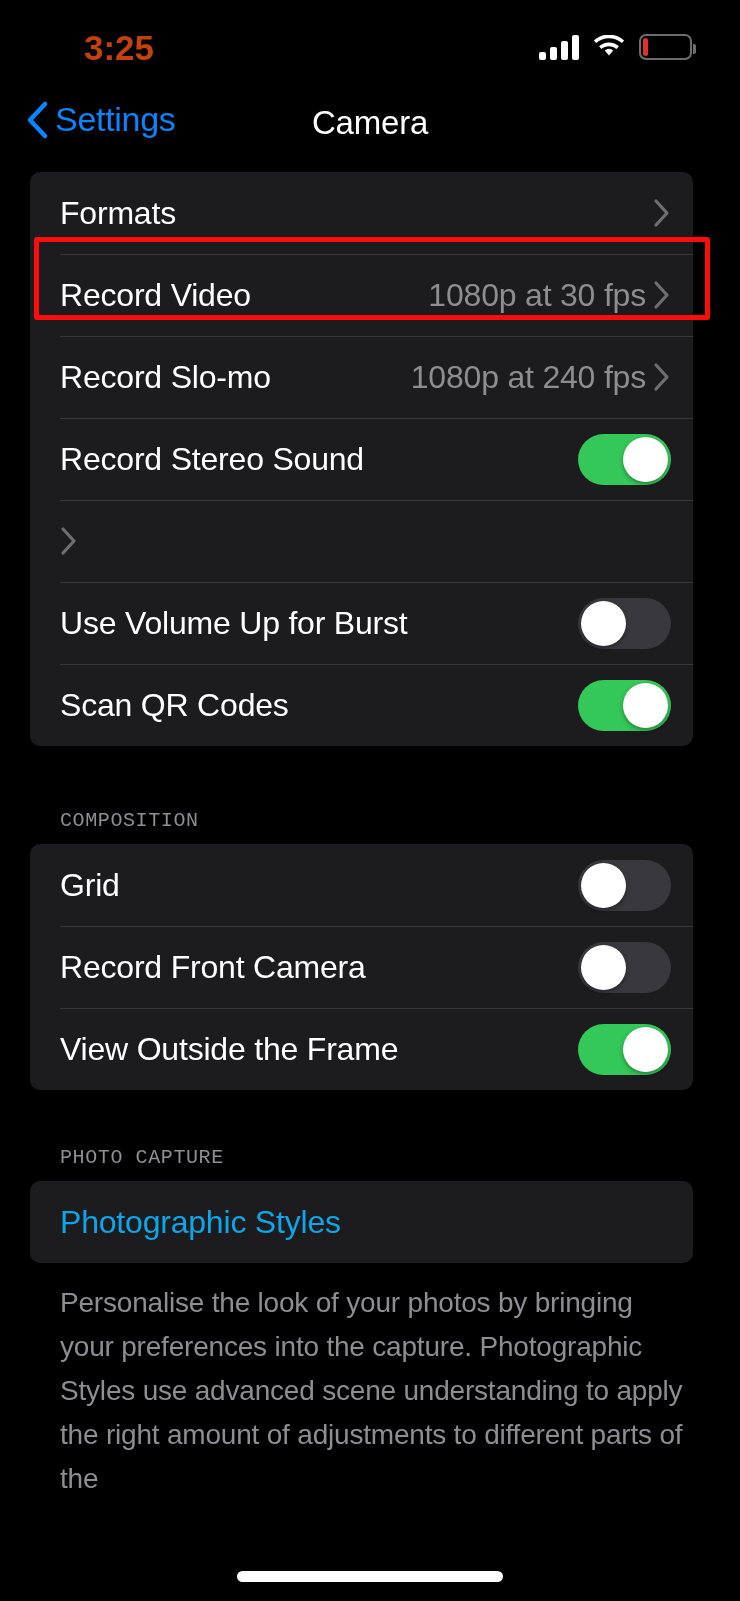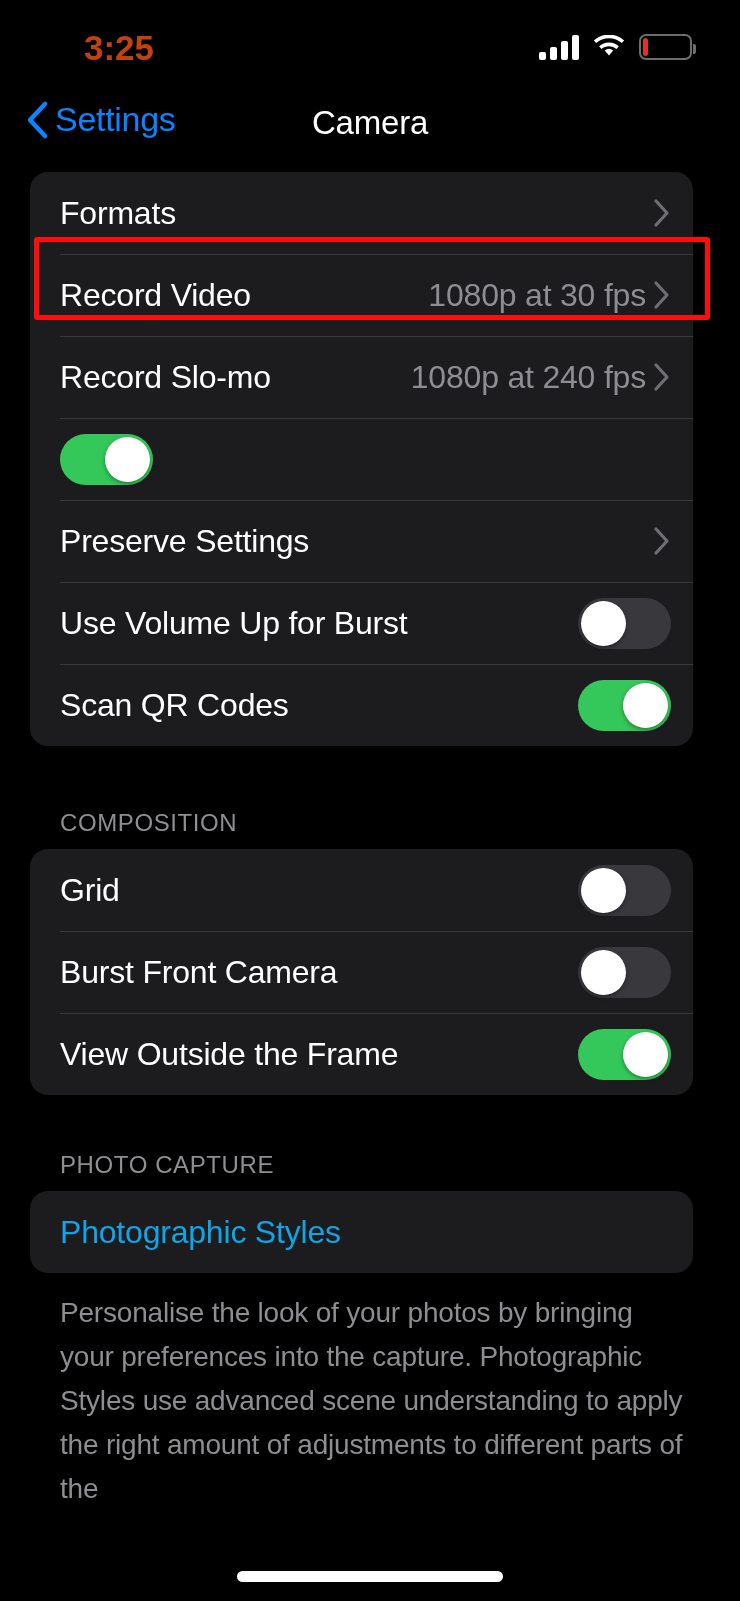--- a/index.html
+++ b/index.html
@@ -134,28 +134,29 @@
 
   
   .content {
     position: absolute;
     top: 172px;
     left: 0;
     width: 740px;
   }
   .group-header {
     color: #8e8e93;
-    font-size: 24px;
+    font-size: 20px;
     letter-spacing: 0.6px;
     padding: 0 0 12px 60px;
     text-transform: uppercase;
+    font-family: Liberation Mono, monospace;
   }
   .card {
     background: #1c1c1e;
-    border-radius: 18px;
+    border-radius: 10px;
     margin: 0 47px 0 30px;
     overflow: hidden;
   }
   .row {
     position: relative;
     display: flex;
     align-items: center;
     height: 82px;
     padding: 0 22px 0 30px;
     box-sizing: border-box;
@@ -306,27 +307,27 @@
 
       <div class="row">
         <span class="row-label">Record Slo-mo</span>
         <span class="row-value">1080p at 240 fps</span>
         <svg class="chev-right" viewBox="0 0 18 30">
           <path d="M3 3 L14 15 L3 27" stroke="#6e6e73" stroke-width="3.2" fill="none" stroke-linecap="round" stroke-linejoin="round"></path>
         </svg>
       </div>
 
       <div class="row">
+        <span class="row-label">Record Stereo Sound</span>
         <div class="toggle on">
             <div class="knob"></div>
           </div>
       </div>
 
       <div class="row">
-        <span class="row-label">Preserve Settings</span>
         <svg class="chev-right" viewBox="0 0 18 30">
           <path d="M3 3 L14 15 L3 27" stroke="#6e6e73" stroke-width="3.2" fill="none" stroke-linecap="round" stroke-linejoin="round"></path>
         </svg>
       </div>
 
       <div class="row">
         <span class="row-label">Use Volume Up for Burst</span>
         <div class="toggle off">
             <div class="knob"></div>
           </div>
@@ -348,21 +349,21 @@
     <div class="card">
 
       <div class="row">
         <span class="row-label">Grid</span>
         <div class="toggle off">
             <div class="knob"></div>
           </div>
       </div>
 
       <div class="row">
-        <span class="row-label">Burst Front Camera</span>
+        <span class="row-label">Record Front Camera</span>
         <div class="toggle off">
             <div class="knob"></div>
           </div>
       </div>
 
       <div class="row">
         <span class="row-label">View Outside the Frame</span>
         <div class="toggle on">
             <div class="knob"></div>
           </div>

